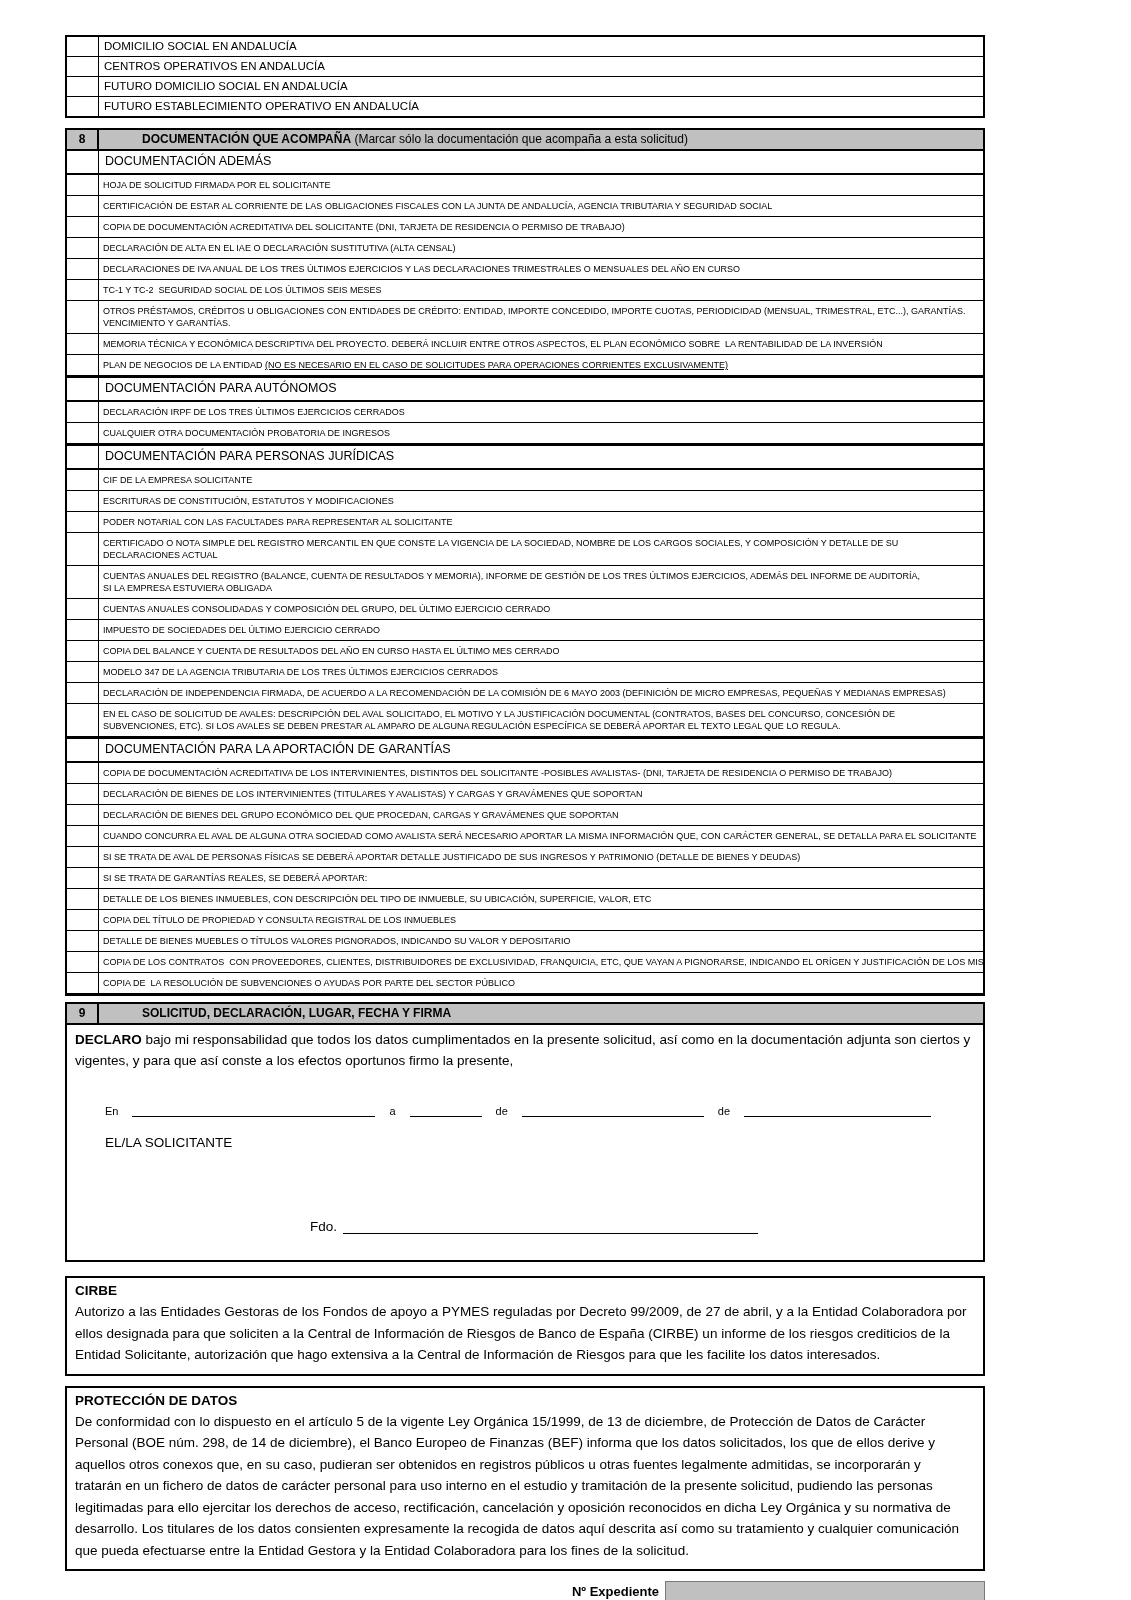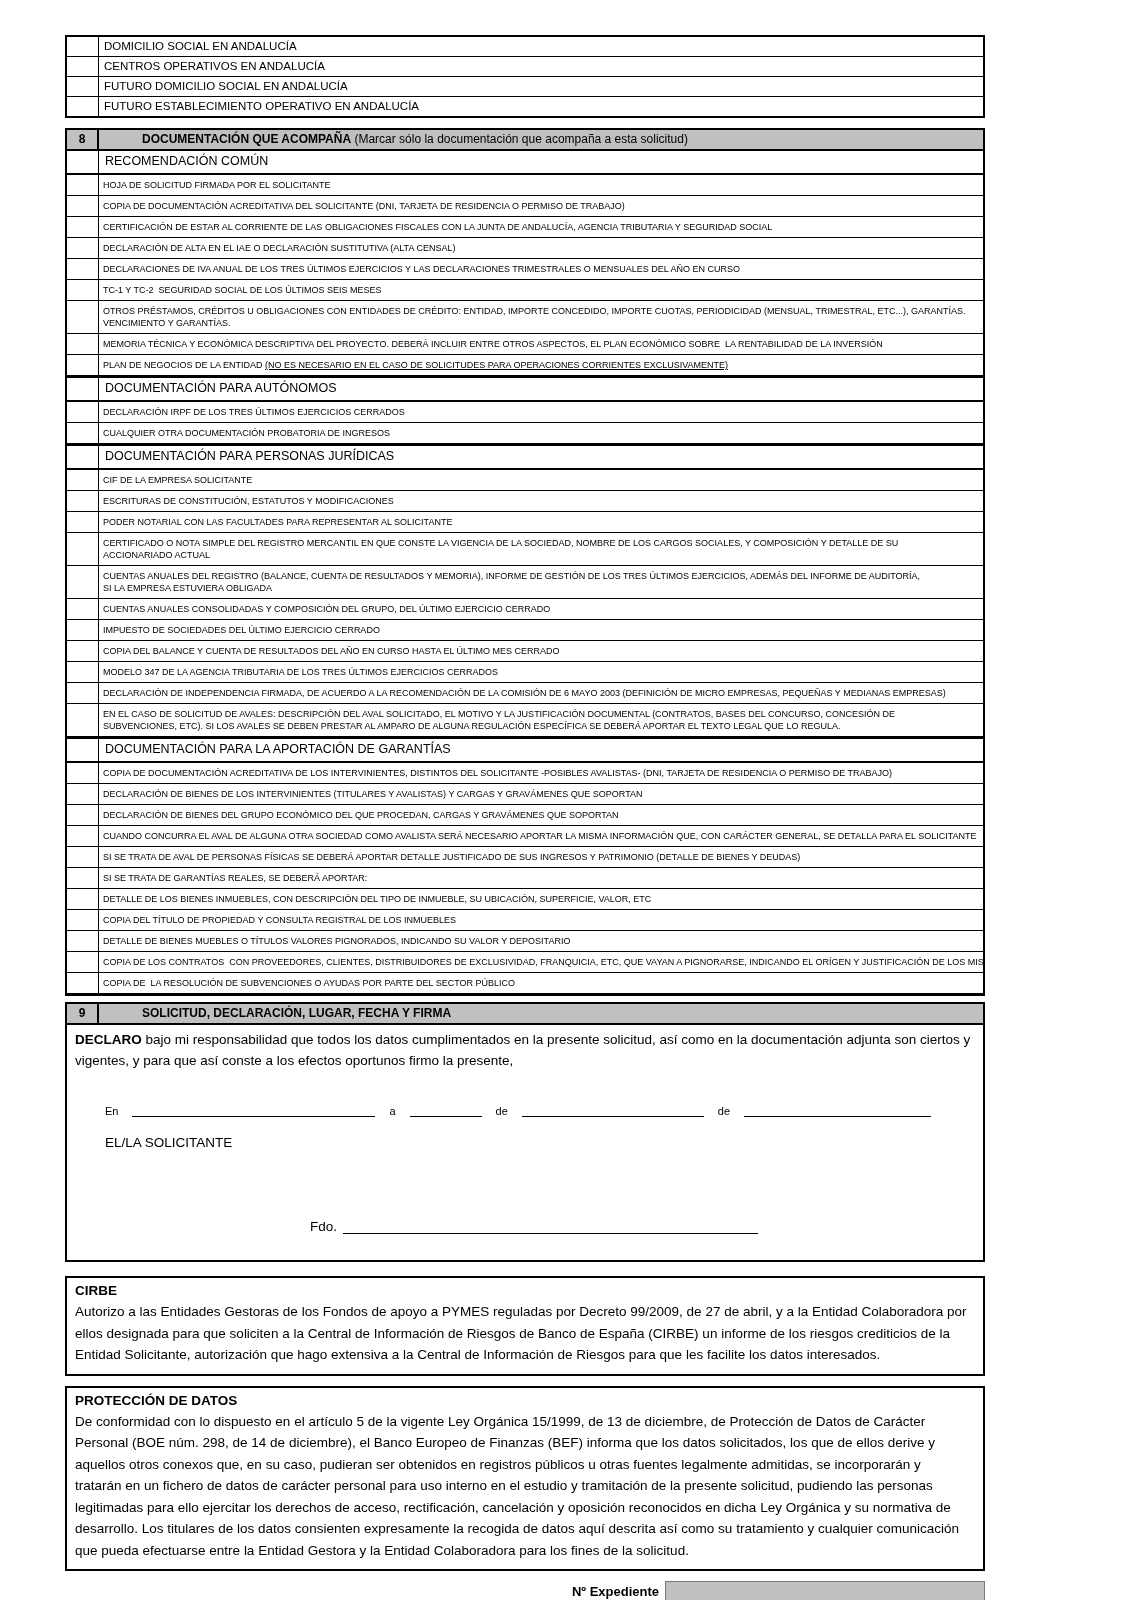--- a/index.html
+++ b/index.html
@@ -128,33 +128,33 @@
     </div>
 
   <div class="sec-header">
     <div class="sec-num">8</div>
     <div class="sec-title"><b>DOCUMENTACIÓN QUE ACOMPAÑA</b><span> (Marcar sólo la documentación que acompaña a esta solicitud)</span></div>
   </div>
 
   <div class="doc-table" id="doc-groups">
       <div class="row group-header-row">
         <div class="cell-chk"></div>
-        <div class="cell-label group-header-label">RECOMENDACIÓN COMÚN</div>
+        <div class="cell-label group-header-label">DOCUMENTACIÓN ADEMÁS</div>
       </div>
       <div class="row item-row">
         <div class="cell-chk"></div>
         <div class="cell-label item-label">HOJA DE SOLICITUD FIRMADA POR EL SOLICITANTE</div>
       </div>
       <div class="row item-row">
         <div class="cell-chk"></div>
+        <div class="cell-label item-label">CERTIFICACIÓN DE ESTAR AL CORRIENTE DE LAS OBLIGACIONES FISCALES CON LA JUNTA DE ANDALUCÍA, AGENCIA TRIBUTARIA Y SEGURIDAD SOCIAL</div>
+      </div>
+      <div class="row item-row">
+        <div class="cell-chk"></div>
         <div class="cell-label item-label">COPIA DE DOCUMENTACIÓN ACREDITATIVA DEL SOLICITANTE (DNI, TARJETA DE RESIDENCIA O PERMISO DE TRABAJO)</div>
-      </div>
-      <div class="row item-row">
-        <div class="cell-chk"></div>
-        <div class="cell-label item-label">CERTIFICACIÓN DE ESTAR AL CORRIENTE DE LAS OBLIGACIONES FISCALES CON LA JUNTA DE ANDALUCÍA, AGENCIA TRIBUTARIA Y SEGURIDAD SOCIAL</div>
       </div>
       <div class="row item-row">
         <div class="cell-chk"></div>
         <div class="cell-label item-label">DECLARACIÓN DE ALTA EN EL IAE O DECLARACIÓN SUSTITUTIVA (ALTA CENSAL)</div>
       </div>
       <div class="row item-row">
         <div class="cell-chk"></div>
         <div class="cell-label item-label">DECLARACIONES DE IVA ANUAL DE LOS TRES ÚLTIMOS EJERCICIOS Y LAS DECLARACIONES TRIMESTRALES O MENSUALES DEL AÑO EN CURSO</div>
       </div>
       <div class="row item-row">
@@ -198,21 +198,21 @@
         <div class="cell-chk"></div>
         <div class="cell-label item-label">ESCRITURAS DE CONSTITUCIÓN, ESTATUTOS Y MODIFICACIONES</div>
       </div>
       <div class="row item-row">
         <div class="cell-chk"></div>
         <div class="cell-label item-label">PODER NOTARIAL CON LAS FACULTADES PARA REPRESENTAR AL SOLICITANTE</div>
       </div>
       <div class="row item-row">
         <div class="cell-chk"></div>
         <div class="cell-label item-label">CERTIFICADO O NOTA SIMPLE DEL REGISTRO MERCANTIL EN QUE CONSTE LA VIGENCIA DE LA SOCIEDAD, NOMBRE DE LOS CARGOS SOCIALES, Y COMPOSICIÓN Y DETALLE DE SU
-ACCIONARIADO ACTUAL</div>
+DECLARACIONES ACTUAL</div>
       </div>
       <div class="row item-row">
         <div class="cell-chk"></div>
         <div class="cell-label item-label">CUENTAS ANUALES DEL REGISTRO (BALANCE, CUENTA DE RESULTADOS Y MEMORIA), INFORME DE GESTIÓN DE LOS TRES ÚLTIMOS EJERCICIOS, ADEMÁS DEL INFORME DE AUDITORÍA,
 SI LA EMPRESA ESTUVIERA OBLIGADA</div>
       </div>
       <div class="row item-row">
         <div class="cell-chk"></div>
         <div class="cell-label item-label">CUENTAS ANUALES CONSOLIDADAS Y COMPOSICIÓN DEL GRUPO, DEL ÚLTIMO EJERCICIO CERRADO</div>
       </div>

